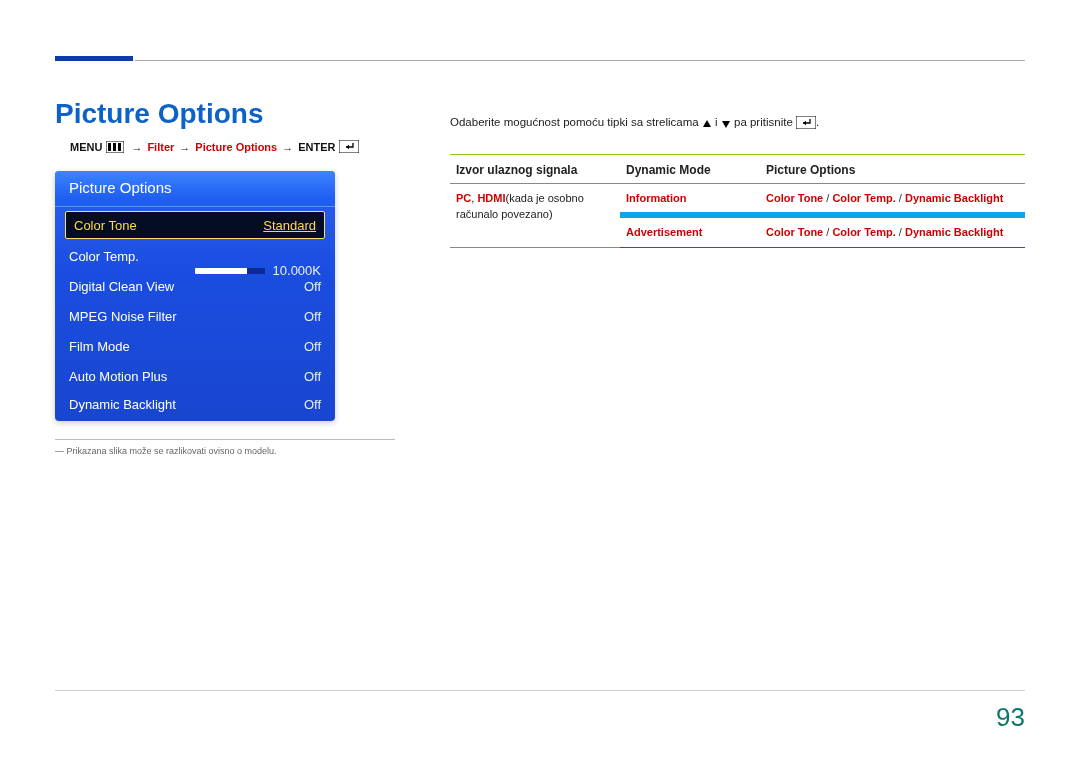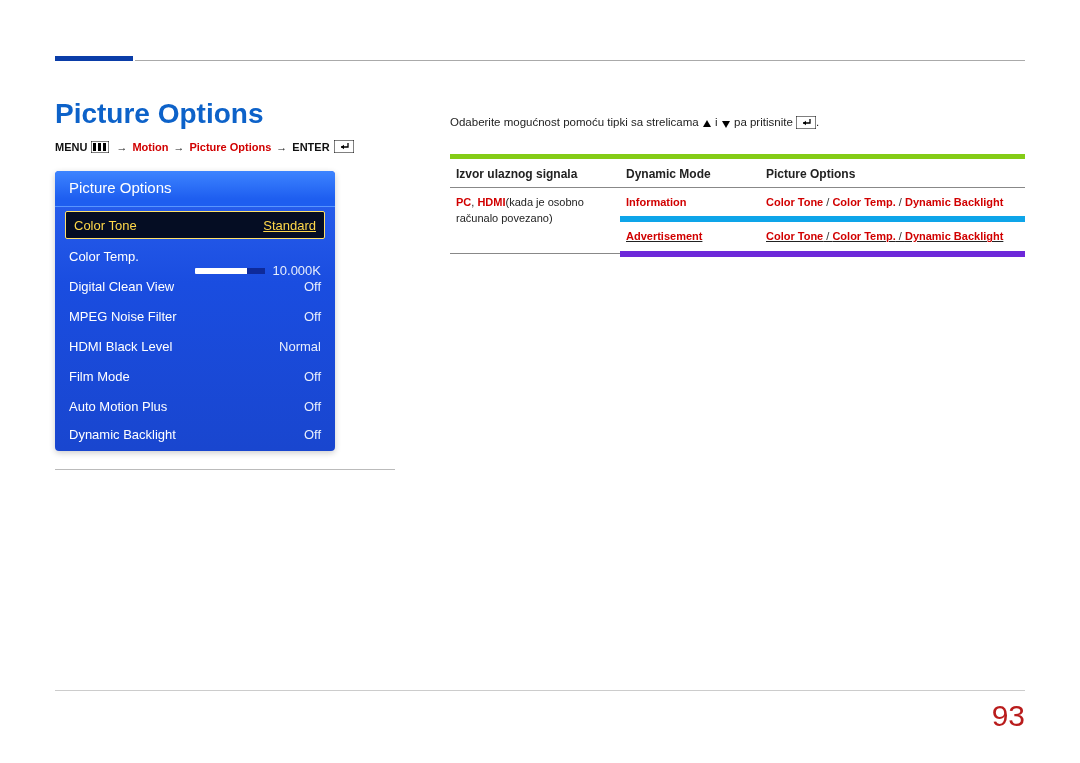--- a/index.html
+++ b/index.html
@@ -35,20 +35,21 @@
   }
   .breadcrumb {
     font-size: 11px;
     font-weight: 600;
     color: #111;
     margin-bottom: 18px;
     display: flex;
     align-items: center;
     flex-wrap: wrap;
     gap: 2px;
+    margin-left: 15px;
   }
   .breadcrumb .red { color: #d10000; font-weight: 700; }
   .breadcrumb .arrow { margin: 0 3px; }
   .icon-menu, .icon-enter {
     display: inline-block; vertical-align: middle;
     margin: 0 2px;
   }
   .icon-menu svg, .icon-enter svg { display: block; }
 
   .osd-panel {
@@ -125,40 +126,40 @@
   .tbl {
     margin-top: 20px;
     width: 100%;
     border-collapse: collapse;
     font-size: 11px;
   }
   .tbl th {
     text-align: left;
     font-weight: 700;
     padding: 8px 6px 6px;
-    border-top: 5px solid #84cc16;
+    border-top: 1px solid #84cc16;
     border-bottom: 1px solid #888;
     font-size: 12px;
   }
   .tbl td {
     padding: 6px 6px;
     vertical-align: top;
     border-bottom: 6px solid #0ea5e9;
     line-height: 1.5;
   }
-  .tbl tr.lastrow td { border-bottom: 6px solid #6d28d9; text-decoration: underline; }
+  .tbl tr.lastrow td { border-bottom: 1px solid #6d28d9; }
   .tbl .span2 { border-bottom: 1px solid #888; }
   .red { color: #d10000; font-weight: 700; }
   .slash { color: #333; font-weight: 400; }
 
   .pagenum {
     position: absolute;
     right: 55px; bottom: 30px;
-    font-size: 30px;
-    color: #b91c1c;
+    font-size: 26px;
+    color: #0f766e;
     font-weight: 300;
   }
   .bottom-rule {
     position: absolute;
     left: 55px; right: 55px; bottom: 72px;
     height: 1px; background: #ccc;
   }
 </style>
 </head>
 <body>
@@ -173,21 +174,21 @@
     <span>MENU</span>
     <span class="icon-menu">
       <svg width="18" height="12" viewBox="0 0 18 12">
           <rect x="0" y="0" width="18" height="12" fill="none" stroke="#000" stroke-width="1"></rect>
           <rect x="2" y="2" width="3" height="8" fill="#000"></rect>
           <rect x="7" y="2" width="3" height="8" fill="#000"></rect>
           <rect x="12" y="2" width="3" height="8" fill="#000"></rect>
         </svg>
     </span>
     <span class="arrow">→</span>
-    <span class="red">Motion</span>
+    <span class="red">Filter</span>
     <span class="arrow">→</span>
     <span class="red">Picture Options</span>
     <span class="arrow">→</span>
     <span>ENTER</span>
     <span class="icon-enter">
       <svg width="20" height="13" viewBox="0 0 20 13">
           <rect x="0" y="0" width="20" height="13" fill="none" stroke="#000" stroke-width="1"></rect>
           <path d="M14 3 v4 h-7" fill="none" stroke="#000" stroke-width="1.3"></path>
           <path d="M7 7 l3 -2.2 v4.4 z" fill="#000"></path>
         </svg>
@@ -210,38 +211,35 @@
     </div>
     <div class="osd-row">
       <span>Digital Clean View</span>
       <span class="val">Off</span>
     </div>
     <div class="osd-row">
       <span>MPEG Noise Filter</span>
       <span class="val">Off</span>
     </div>
     <div class="osd-row">
-      <span>HDMI Black Level</span>
-      <span class="val">Normal</span>
-    </div>
-    <div class="osd-row">
       <span>Film Mode</span>
       <span class="val">Off</span>
     </div>
     <div class="osd-row">
       <span>Auto Motion Plus</span>
       <span class="val">Off</span>
     </div>
     <div class="osd-row" style="padding-bottom:10px;">
       <span>Dynamic Backlight</span>
       <span class="val">Off</span>
     </div>
   </div>
 
   <div class="footnote-rule"></div>
+  <div class="footnote">― <span>Prikazana slika može se razlikovati ovisno o modelu.</span></div>
 </div>
 
 <div class="right-col">
   <p class="intro">
     <span>Odaberite mogućnost pomoću tipki sa strelicama </span><span class="inline-icon"><svg width="10" height="10" viewBox="0 0 10 10">
           <path d="M5 1 L9 8 H1 Z" fill="#000"></path>
         </svg></span><span> i </span><span class="inline-icon"><svg width="10" height="10" viewBox="0 0 10 10">
           <path d="M5 9 L1 2 H9 Z" fill="#000"></path>
         </svg></span><span> pa pritisnite </span><span class="inline-icon"><svg width="20" height="13" viewBox="0 0 20 13">
           <rect x="0" y="0" width="20" height="13" fill="none" stroke="#000" stroke-width="1"></rect>

